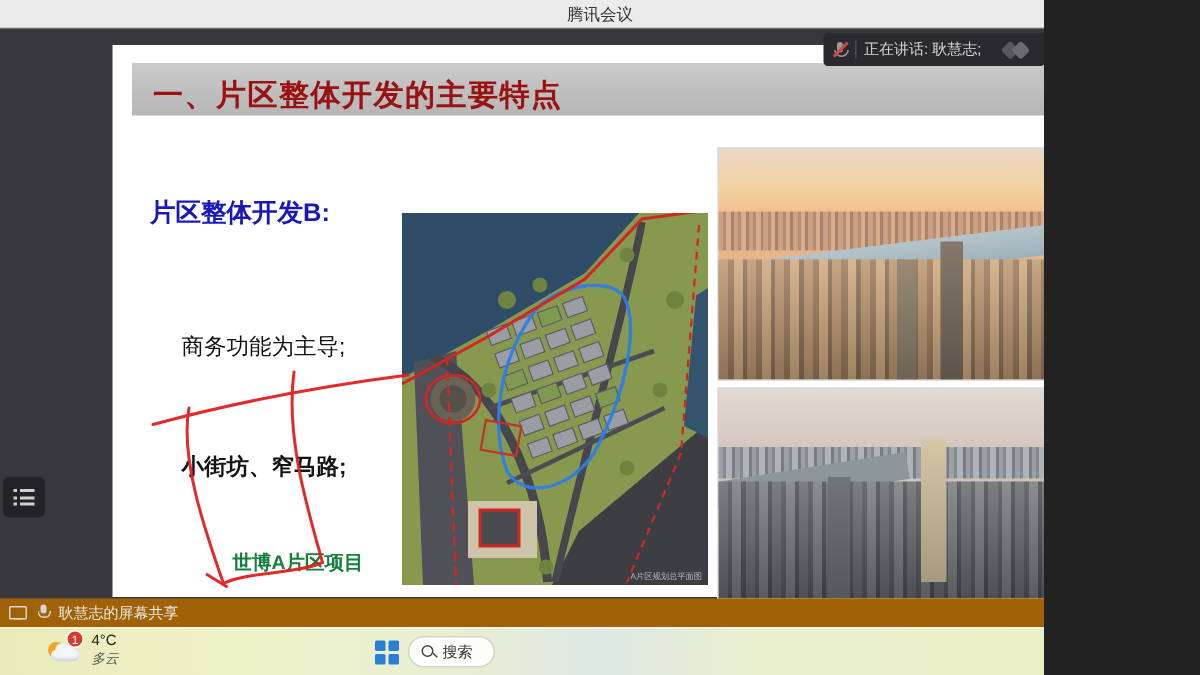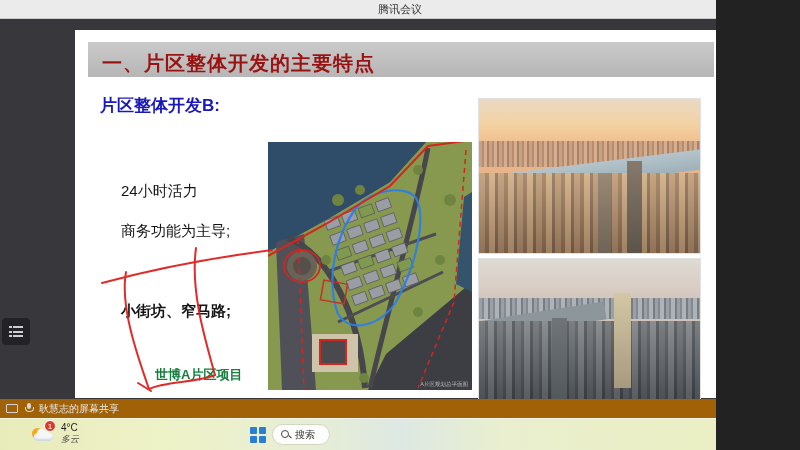--- a/index.html
+++ b/index.html
@@ -1,17 +1,17 @@
 <!DOCTYPE html>
 <html><head>
 <meta charset="utf-8">
 <style>
   html,body{margin:0;padding:0;background:#222;}
   #screen{position:relative;width:696px;height:450px;overflow:hidden;
-    font-family:"Liberation Sans","DejaVu Sans",sans-serif;background:#37373b;padding-left:20px;}
+    font-family:"Liberation Sans","DejaVu Sans",sans-serif;background:#37373b;}
   .abs{position:absolute;}
 
   
   #titlebar{left:0;top:0;width:800px;height:18px;background:#ebebeb;border-bottom:1px solid #c9c9c9;
     display:flex;align-items:center;justify-content:center;font-size:11px;color:#333;}
 
   
   #stage{left:0;top:19px;width:800px;height:399px;background:#38383c;}
 
   
@@ -26,21 +26,21 @@
   .tm-logo{position:relative;width:22px;height:12px;flex:0 0 auto;opacity:.8;}
   .tm-logo i{position:absolute;top:2px;width:9px;height:9px;background:#63636a;transform:rotate(45deg);border-radius:2px;}
   .tm-logo i:nth-child(1){left:0;}
   .tm-logo i:nth-child(2){left:7px;background:#7b7b83;}
 
   
   #slide{left:75px;top:11px;width:652px;height:368px;background:#ffffff;}
   #slide-header{left:13px;top:12px;width:626px;height:35px;
     background:linear-gradient(#cacaca,#b6b6b6);display:flex;align-items:flex-end;}
   #slide-header .t{font-size:20px;font-weight:bold;color:#9a1212;padding-left:14px;letter-spacing:1px;}
-  .sub{font-weight:bold;color:#1818bb;font-size:17px;white-space:nowrap;}
+  .sub{font-weight:bold;color:#1818bb;font-size:17px;white-space:nowrap;margin-top:36px;}
   #sub1{left:25px;top:64px;}
   #sub2{left:62px;top:86px;}
   .bullet{left:46px;font-size:15px;color:#141414;white-space:nowrap;}
   #b0{top:152px;} #b1{top:192px;} #b2{top:232px;} #b3{top:272px;font-weight:bold;}
   #caption{left:80px;top:336px;font-size:13px;font-weight:bold;color:#15803d;}
 
   
   #siteplan{left:193px;top:112px;width:204px;height:248px;}
   #siteplan svg{display:block;width:100%;height:100%;}
 
@@ -130,21 +130,20 @@
     <span>腾讯会议</span>
   </div>
 
   <div id="stage" class="abs">
 
     <div id="slide" class="abs">
       <div id="slide-header" class="abs">
         <span class="t">一、片区整体开发的主要特点</span>
       </div>
       <div id="sub1" class="abs sub">片区整体开发B:</div>
-      <div id="b0" class="abs bullet">24小时活力</div>
       <div id="b1" class="abs bullet">商务功能为主导;</div>
       <div id="b3" class="abs bullet">小街坊、窄马路;</div>
       <div id="caption" class="abs">世博A片区项目</div>
 
       <div id="siteplan" class="abs">
         <svg viewBox="0 0 204 248">
           <rect width="204" height="248" fill="#585b4f"></rect>
           <polygon points="0,110 58,78 122,40 158,0 204,0 204,248 0,248" fill="#87994f"></polygon>
           <polygon points="0,0 158,0 122,40 58,78 0,110" fill="#2f4d68"></polygon>
           <polygon points="118,212 204,140 204,248 100,248" fill="#3c3e44"></polygon>
@@ -213,20 +212,33 @@
       <div id="photo-bottom" class="abs photo">
         <div class="sky"></div>
         <div class="farcity"></div>
         <div class="river"></div>
         <div class="fg"></div>
         <div class="tw2"></div>
         <div class="tw1"></div>
       </div>
     </div>
 
+    <div id="toast" class="abs">
+      <span class="mic-muted">
+          <i class="body"></i>
+          <i class="stand"></i>
+          <i class="slash"></i>
+        </span>
+      <span class="divider"></span>
+      <span class="label">正在讲话: 耿慧志;</span>
+      <span class="tm-logo">
+          <i></i>
+          <i></i>
+        </span>
+    </div>
 
     <div id="sharebar" class="abs">
       <span class="mon-icon">
           <i class="scr"></i>
           <i class="base"></i>
         </span>
       <span class="mic-small">
           <i class="body"></i>
           <i class="stand"></i>
         </span>

